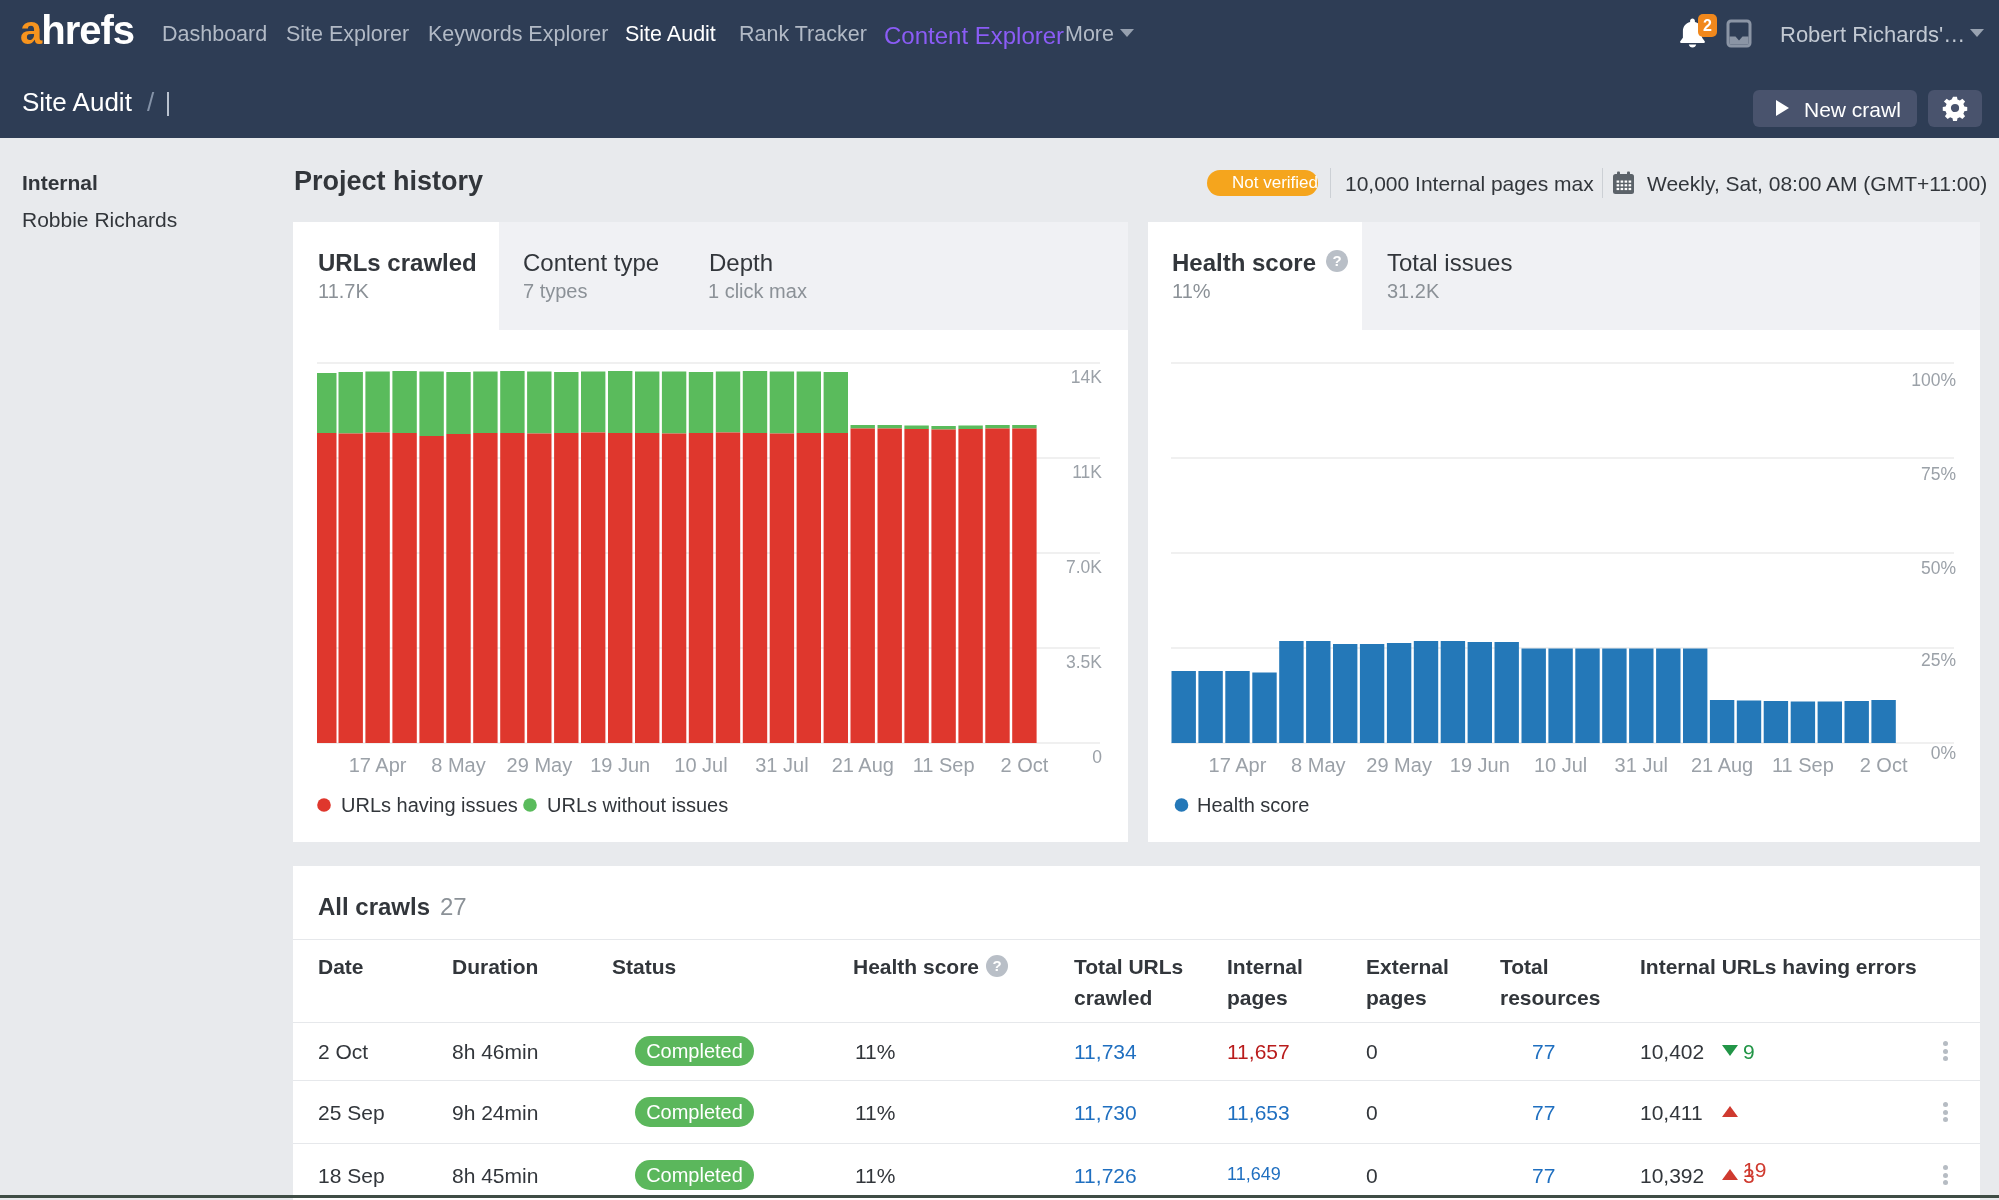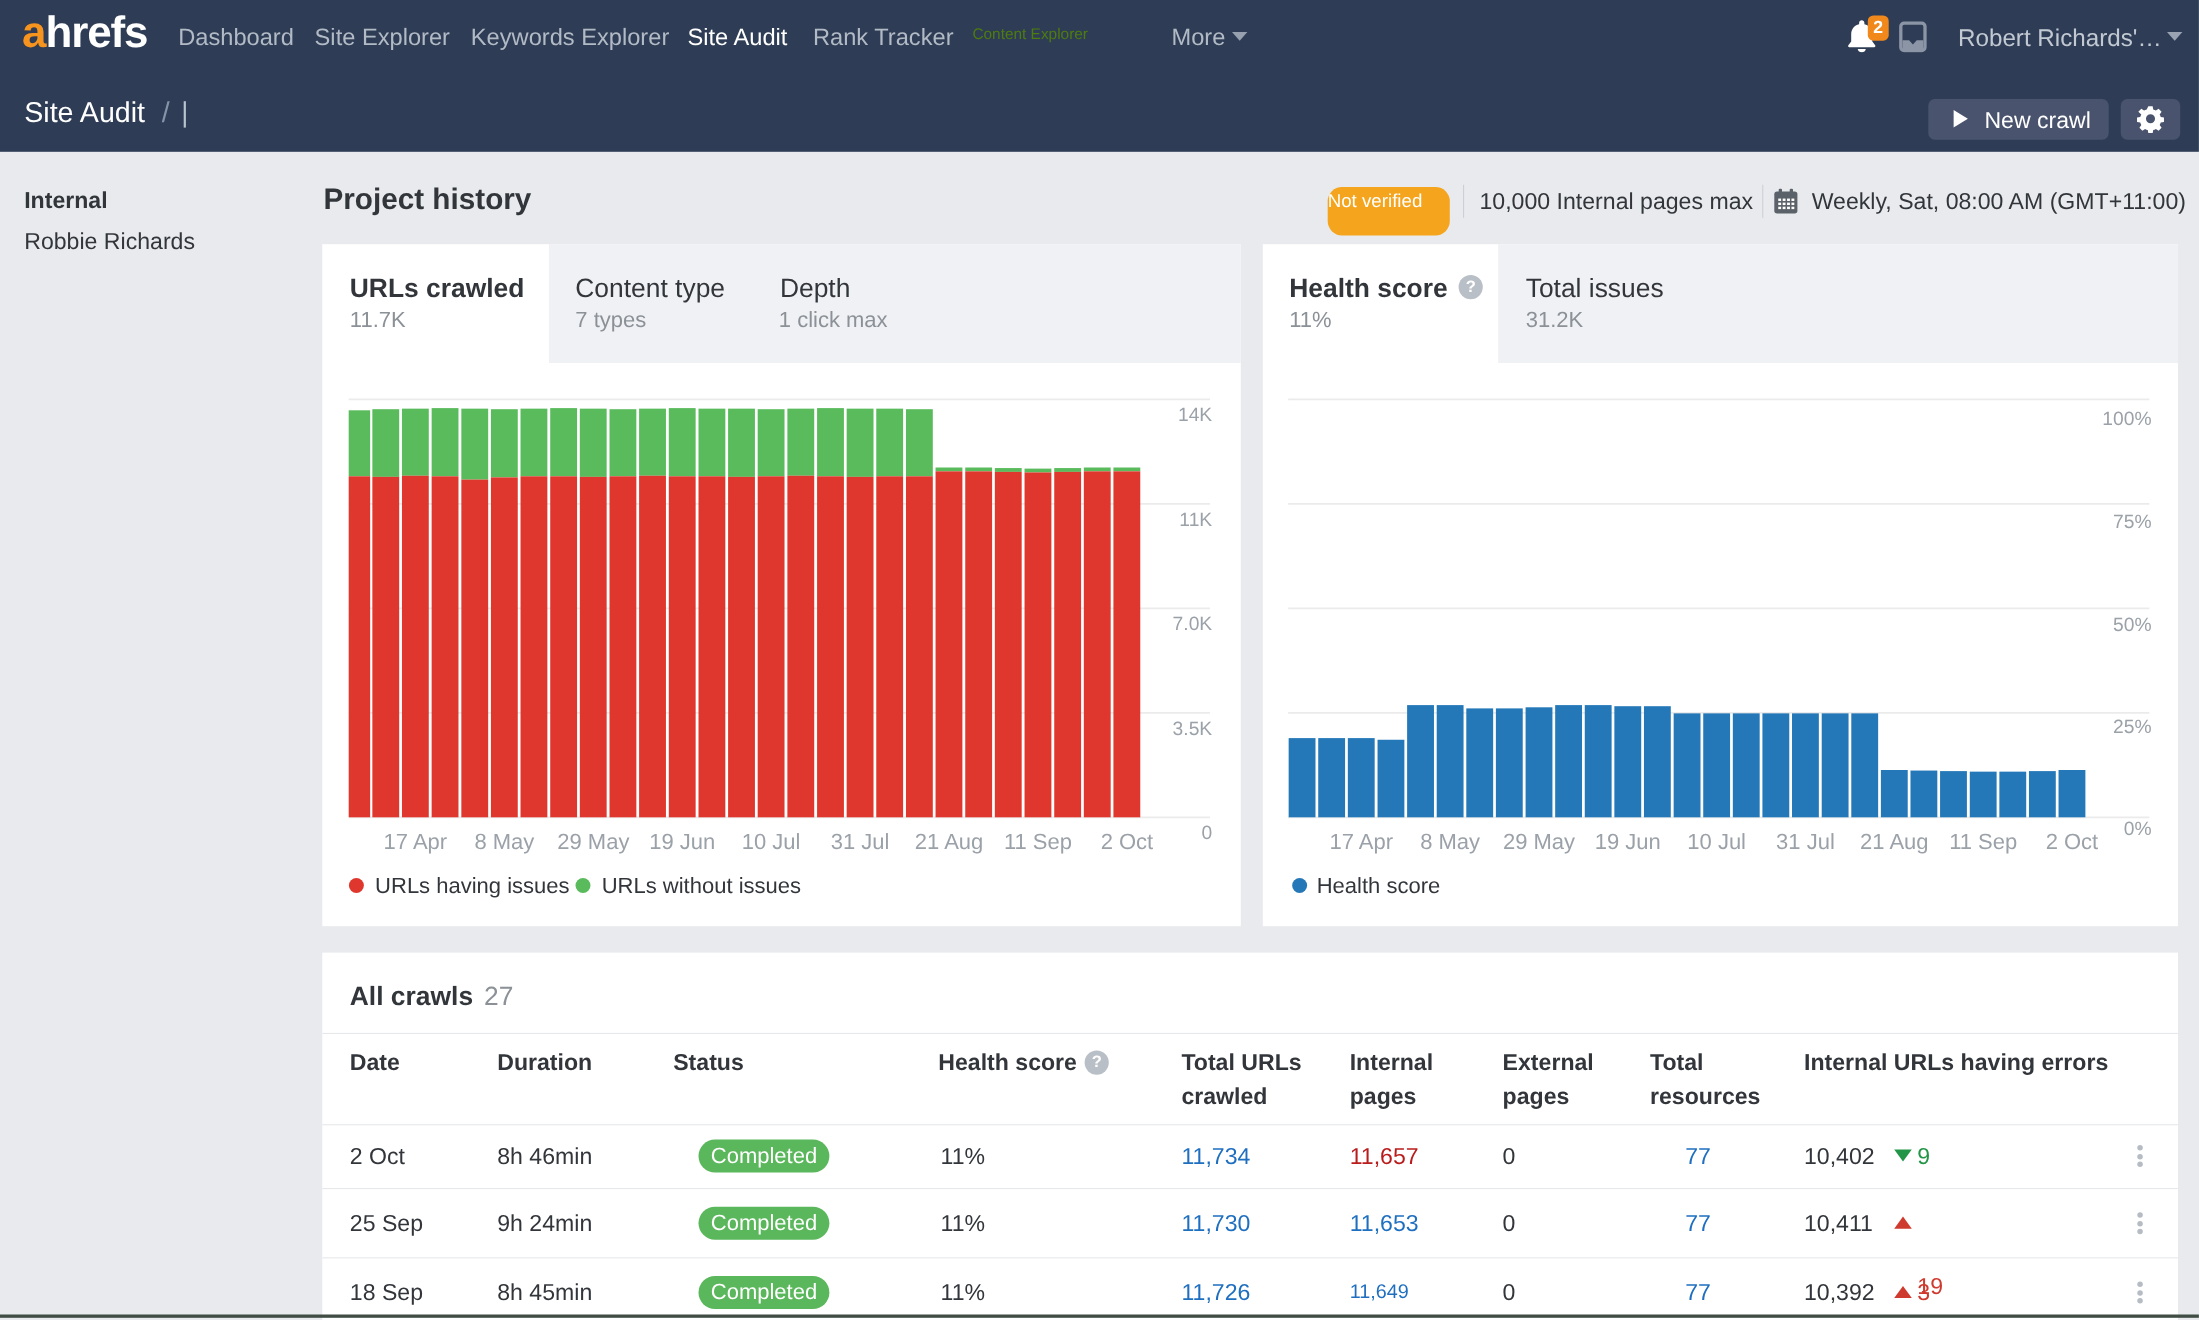--- a/index.html
+++ b/index.html
@@ -10,21 +10,21 @@
 </head>
 <body>
 
 <div class="abs" style="left:0;top:0;width:1999px;height:138px;background:#2e3d55"></div>
 <div class="abs" style="left:20px;top:8px;font-size:40px;font-weight:bold;letter-spacing:-1px"><span style="color:#f7941e">a</span><span style="color:#fff">hrefs</span></div>
 <div class="abs" style="left:162px;top:22px;font-size:21.5px;color:#b2bac6">Dashboard</div>
 <div class="abs" style="left:286px;top:22px;font-size:21.5px;color:#b2bac6">Site Explorer</div>
 <div class="abs" style="left:428px;top:22px;font-size:21.5px;color:#b2bac6">Keywords Explorer</div>
 <div class="abs" style="left:625px;top:22px;font-size:21.5px;color:#ffffff">Site Audit</div>
 <div class="abs" style="left:739px;top:22px;font-size:21.5px;color:#b2bac6">Rank Tracker</div>
-<div class="abs" style="left:884px;top:22px;font-size:14px;color:#4d7c0f">Content Explorer</div>
+<div class="abs" style="left:884px;top:22px;font-size:24px;color:#8b5cf6">Content Explorer</div>
 <div class="abs" style="left:1065px;top:22px;font-size:21.5px;color:#b2bac6">More</div>
 <div class="abs" style="left:1120px;top:29px;width:0;height:0;border-left:7px solid transparent;border-right:7px solid transparent;border-top:8px solid #96a0af"></div>
 <svg width="27" height="31" viewBox="0 0 27 31" style="position:absolute;left:1679px;top:17px" xmlns="http://www.w3.org/2000/svg">
 <path d="M13.5 1.5 c1.3 0 2.4 1 2.4 2.3 v1.2 c4.4 1 7.2 4.6 7.2 9.3 v6.5 l2.6 3.4 c.5.7.1 1.8-.9 1.8 H2.2 c-1 0-1.4-1.1-.9-1.8 l2.6-3.4 v-6.5 c0-4.7 2.8-8.3 7.2-9.3 V3.8 c0-1.3 1.1-2.3 2.4-2.3 z" fill="#fff"></path>
 <path d="M9.8 27.5 a3.8 3.8 0 0 0 7.4 0 z" fill="#fff"></path>
 </svg>
 <div class="abs" style="left:1698px;top:14px;width:19px;height:23px;border-radius:5px;background:#f1881c;color:#fff;font-size:16px;font-weight:bold;text-align:center;line-height:23px">2</div>
 <svg width="26" height="29" viewBox="0 0 26 29" style="position:absolute;left:1726px;top:19px" xmlns="http://www.w3.org/2000/svg">
 <rect x="2" y="2" width="22" height="25" rx="3" fill="none" stroke="#8b95a5" stroke-width="3"></rect>
 <path d="M3.5 17.5 L9.5 17.5 L13 21.5 L16.5 17.5 L22.5 17.5 L22.5 25.5 L3.5 25.5 Z" fill="#8b95a5"></path>
@@ -40,21 +40,21 @@
 <div class="abs" style="left:1804px;top:98px;font-size:21px;color:#fff">New crawl</div>
 <div class="abs" style="left:1928px;top:90px;width:54px;height:37px;background:#49536d;border-radius:6px"></div>
 <svg width="26" height="26" viewBox="0 0 24 24" style="position:absolute;left:1942px;top:95px" xmlns="http://www.w3.org/2000/svg">
 <path fill="#fff" d="M10.2 1.5 h3.6 l.5 2.7 a8 8 0 0 1 2.2.9 l2.3-1.6 2.5 2.5-1.6 2.3 a8 8 0 0 1 .9 2.2 l2.7.5 v3.6 l-2.7.5 a8 8 0 0 1-.9 2.2 l1.6 2.3-2.5 2.5-2.3-1.6 a8 8 0 0 1-2.2.9 l-.5 2.7 h-3.6 l-.5-2.7 a8 8 0 0 1-2.2-.9 l-2.3 1.6-2.5-2.5 1.6-2.3 a8 8 0 0 1-.9-2.2 l-2.7-.5 v-3.6 l2.7-.5 a8 8 0 0 1 .9-2.2 L1.8 6 4.3 3.5 6.6 5.1 a8 8 0 0 1 2.2-.9 z M12 8.2 a3.8 3.8 0 1 0 0 7.6 3.8 3.8 0 0 0 0-7.6 z"></path>
 </svg>
 
 <div class="abs" style="left:22px;top:171px;font-size:21px;font-weight:bold">Internal</div>
 <div class="abs" style="left:22px;top:208px;font-size:21px">Robbie Richards</div>
 
 <div class="abs" style="left:294px;top:166px;font-size:27px;font-weight:bold">Project history</div>
-<div class="abs" style="left:1207px;top:170px;width:111px;height:44px;border-radius:13px;background:#f5a51d;color:#fff;font-size:17px;line-height:26px;text-align:left">Not verified</div>
+<div class="abs" style="left:1207px;top:170px;width:111px;height:26px;border-radius:13px;background:#f5a51d;color:#fff;font-size:17px;line-height:26px;text-align:right">Not verified</div>
 <div class="abs" style="left:1330px;top:168px;width:1px;height:30px;background:#ccd0d5"></div>
 <div class="abs" style="left:1345px;top:172px;font-size:21px">10,000 Internal pages max</div>
 <div class="abs" style="left:1602px;top:168px;width:1px;height:30px;background:#ccd0d5"></div>
 <svg width="23" height="24" viewBox="0 0 23 24" style="position:absolute;left:1612px;top:171px" xmlns="http://www.w3.org/2000/svg">
 <rect x="1" y="3" width="21" height="20" rx="2.5" fill="#5b6269"></rect>
 <rect x="5" y="0.5" width="3" height="5" rx="1" fill="#5b6269"></rect>
 <rect x="15" y="0.5" width="3" height="5" rx="1" fill="#5b6269"></rect>
 <rect x="3.5" y="8" width="16" height="13" fill="#5b6269"></rect>
 <g fill="#fff">
 <rect x="4.6" y="9.5" width="2.6" height="2.2"></rect>

